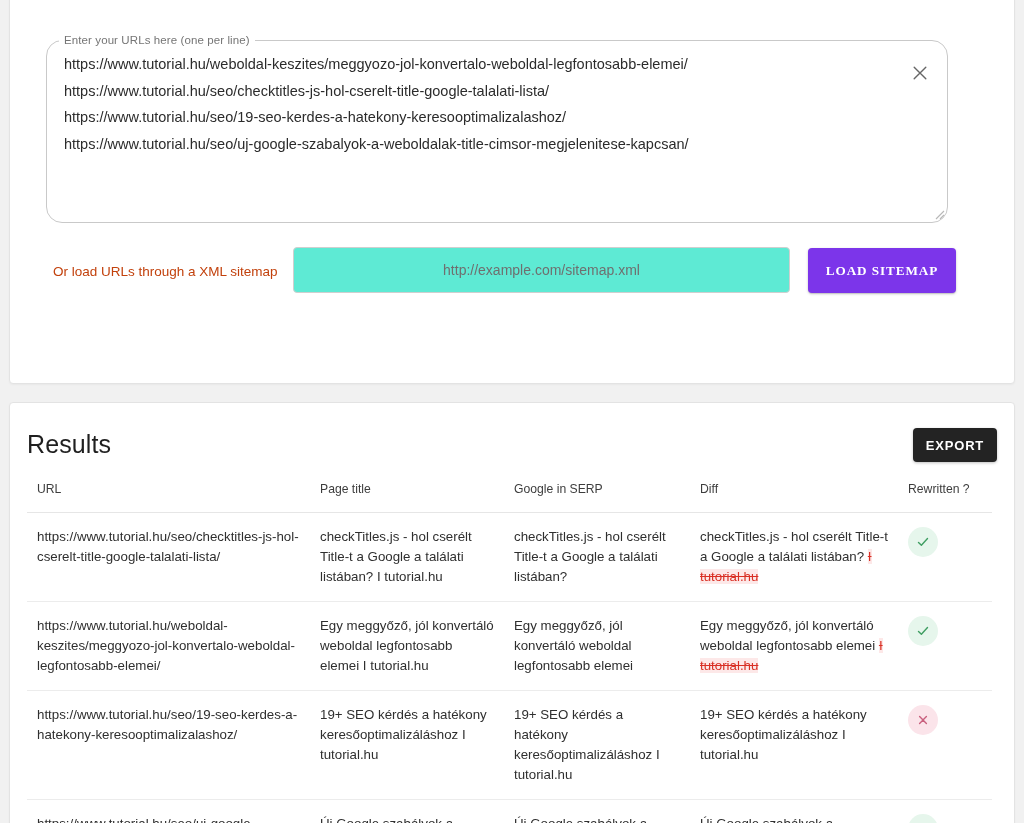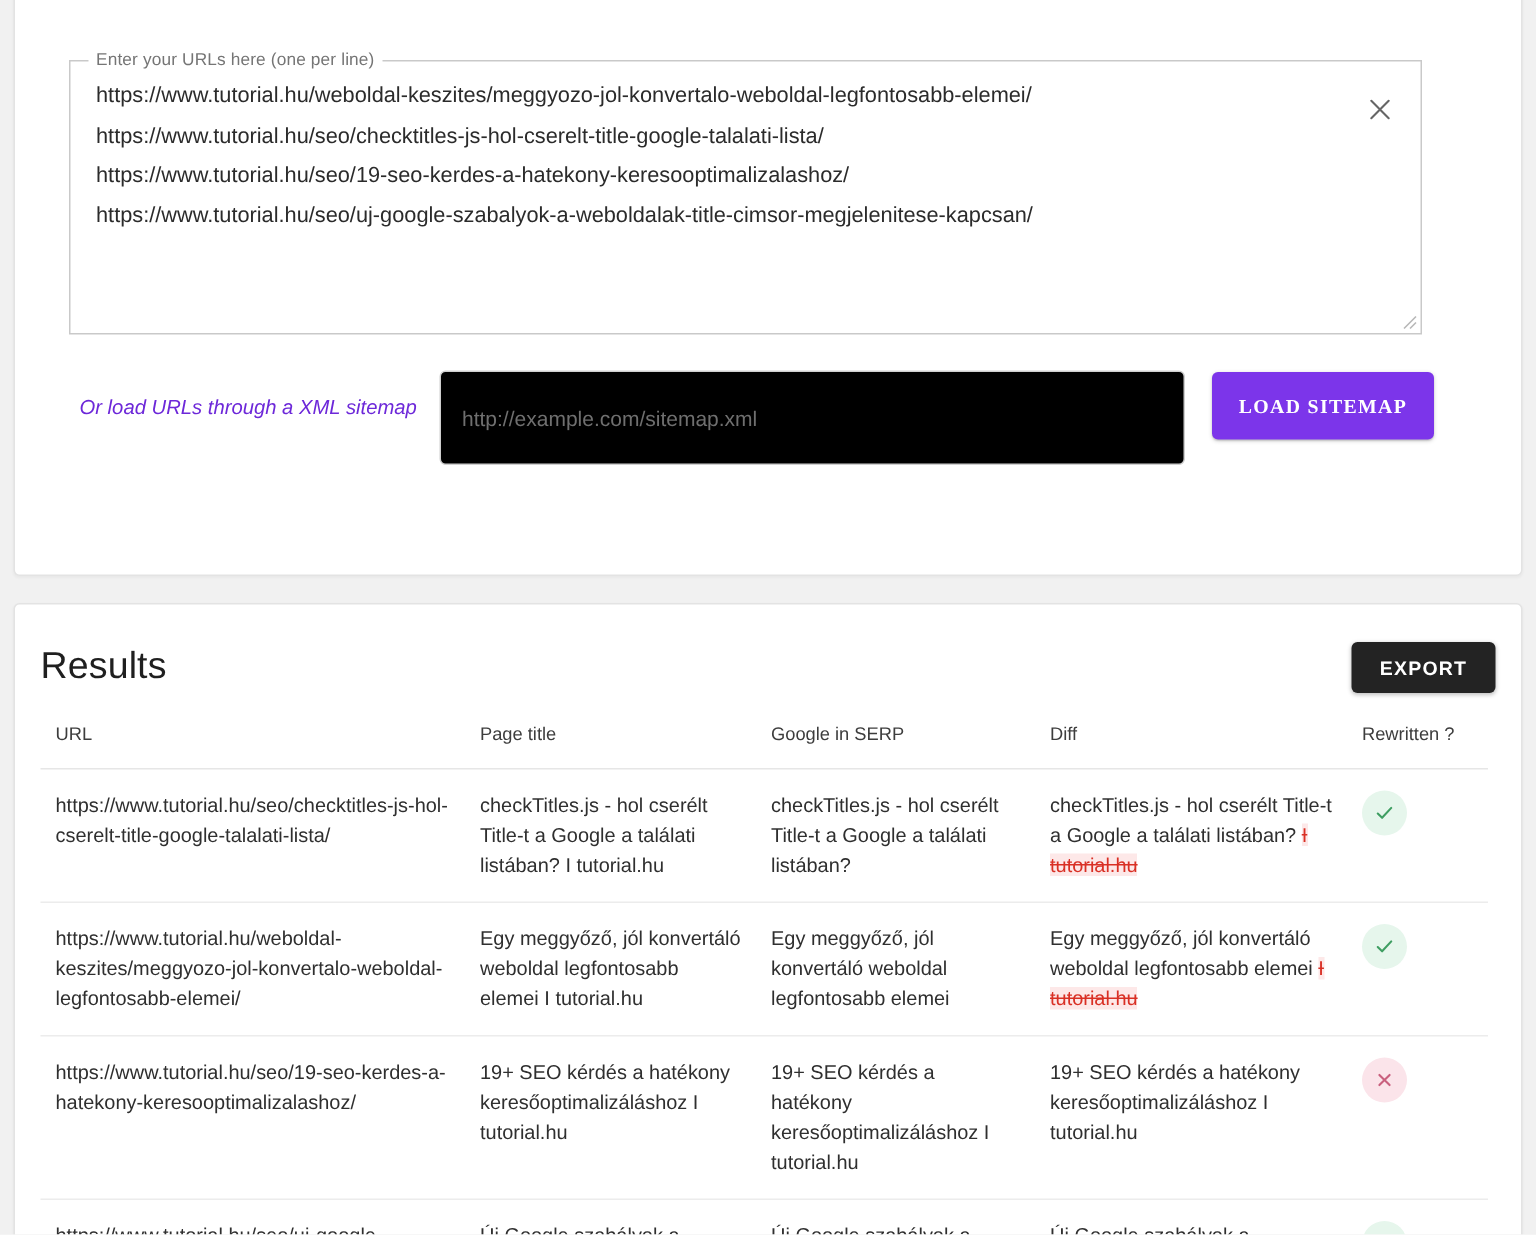--- a/index.html
+++ b/index.html
@@ -34,21 +34,21 @@
     box-shadow: 0 1px 2px rgba(0,0,0,0.04);
   }
 
   .textarea-wrap {
     position: absolute;
     left: 36px;
     top: 47px;
     width: 902px;
     height: 183px;
     border: 1px solid #c9c9c9;
-    border-radius: 0;
+    border-radius: 16px;
     background: #fff;
   }
   .textarea-legend {
     position: absolute;
     left: 12px;
     top: -8px;
     background: #fff;
     padding: 0 5px;
     font-size: 11.5px;
     color: #757575;
@@ -100,38 +100,38 @@
     left: 36px;
     top: 254px;
     width: 910px;
     height: 48px;
   }
   .sitemap-label {
     position: absolute;
     left: 7px;
     top: 16px;
     font-size: 13.5px;
-    color: #6d28d9;
+    color: #c2410c;
     line-height: 18px;
-    font-style: italic;
   }
   .sitemap-input {
     position: absolute;
     left: 247px;
     top: 0px;
     width: 497px;
-    height: 63px;
+    height: 46px;
     border: 1px solid #cfcfcf;
     border-radius: 4px;
-    background: #000000;
+    background: #5eead4;
     font-family: "Liberation Sans", sans-serif;
     font-size: 14px;
     color: #6f6f6f;
     padding: 0 14px;
     outline: none;
+    text-align: center;
   }
   .sitemap-input::placeholder { color: #6f6f6f; opacity: 1; }
 
   .btn-purple {
     background: #7c35ea;
     color: #ffffff;
     border: none;
     border-radius: 4px;
     font-family: Liberation Serif, serif;
     font-weight: bold;
@@ -176,21 +176,21 @@
     font-size: 25px;
     color: #1f1f1f;
     font-weight: normal;
     margin: 0;
     letter-spacing: 0.1px;
   }
   .export-btn {
     position: absolute;
     right: 17px;
     top: 25px;
-    width: 96px;
+    width: 84px;
     height: 34px;
     background: #232323;
     color: #ffffff;
     border: none;
     border-radius: 4px;
     font-family: "Liberation Sans", sans-serif;
     font-weight: bold;
     font-size: 13px;
     letter-spacing: 0.8px;
     cursor: pointer;

